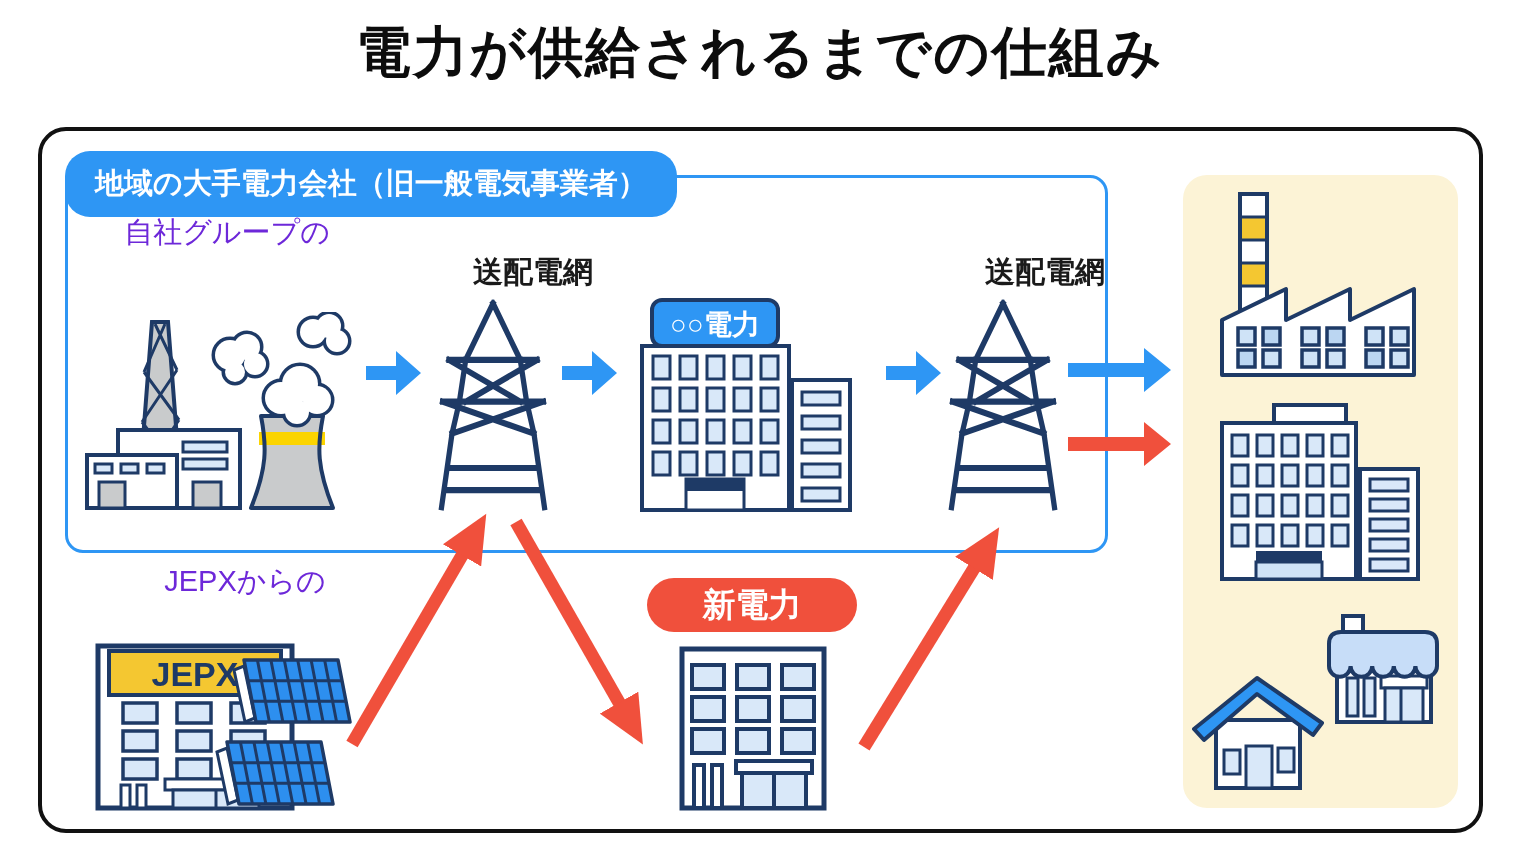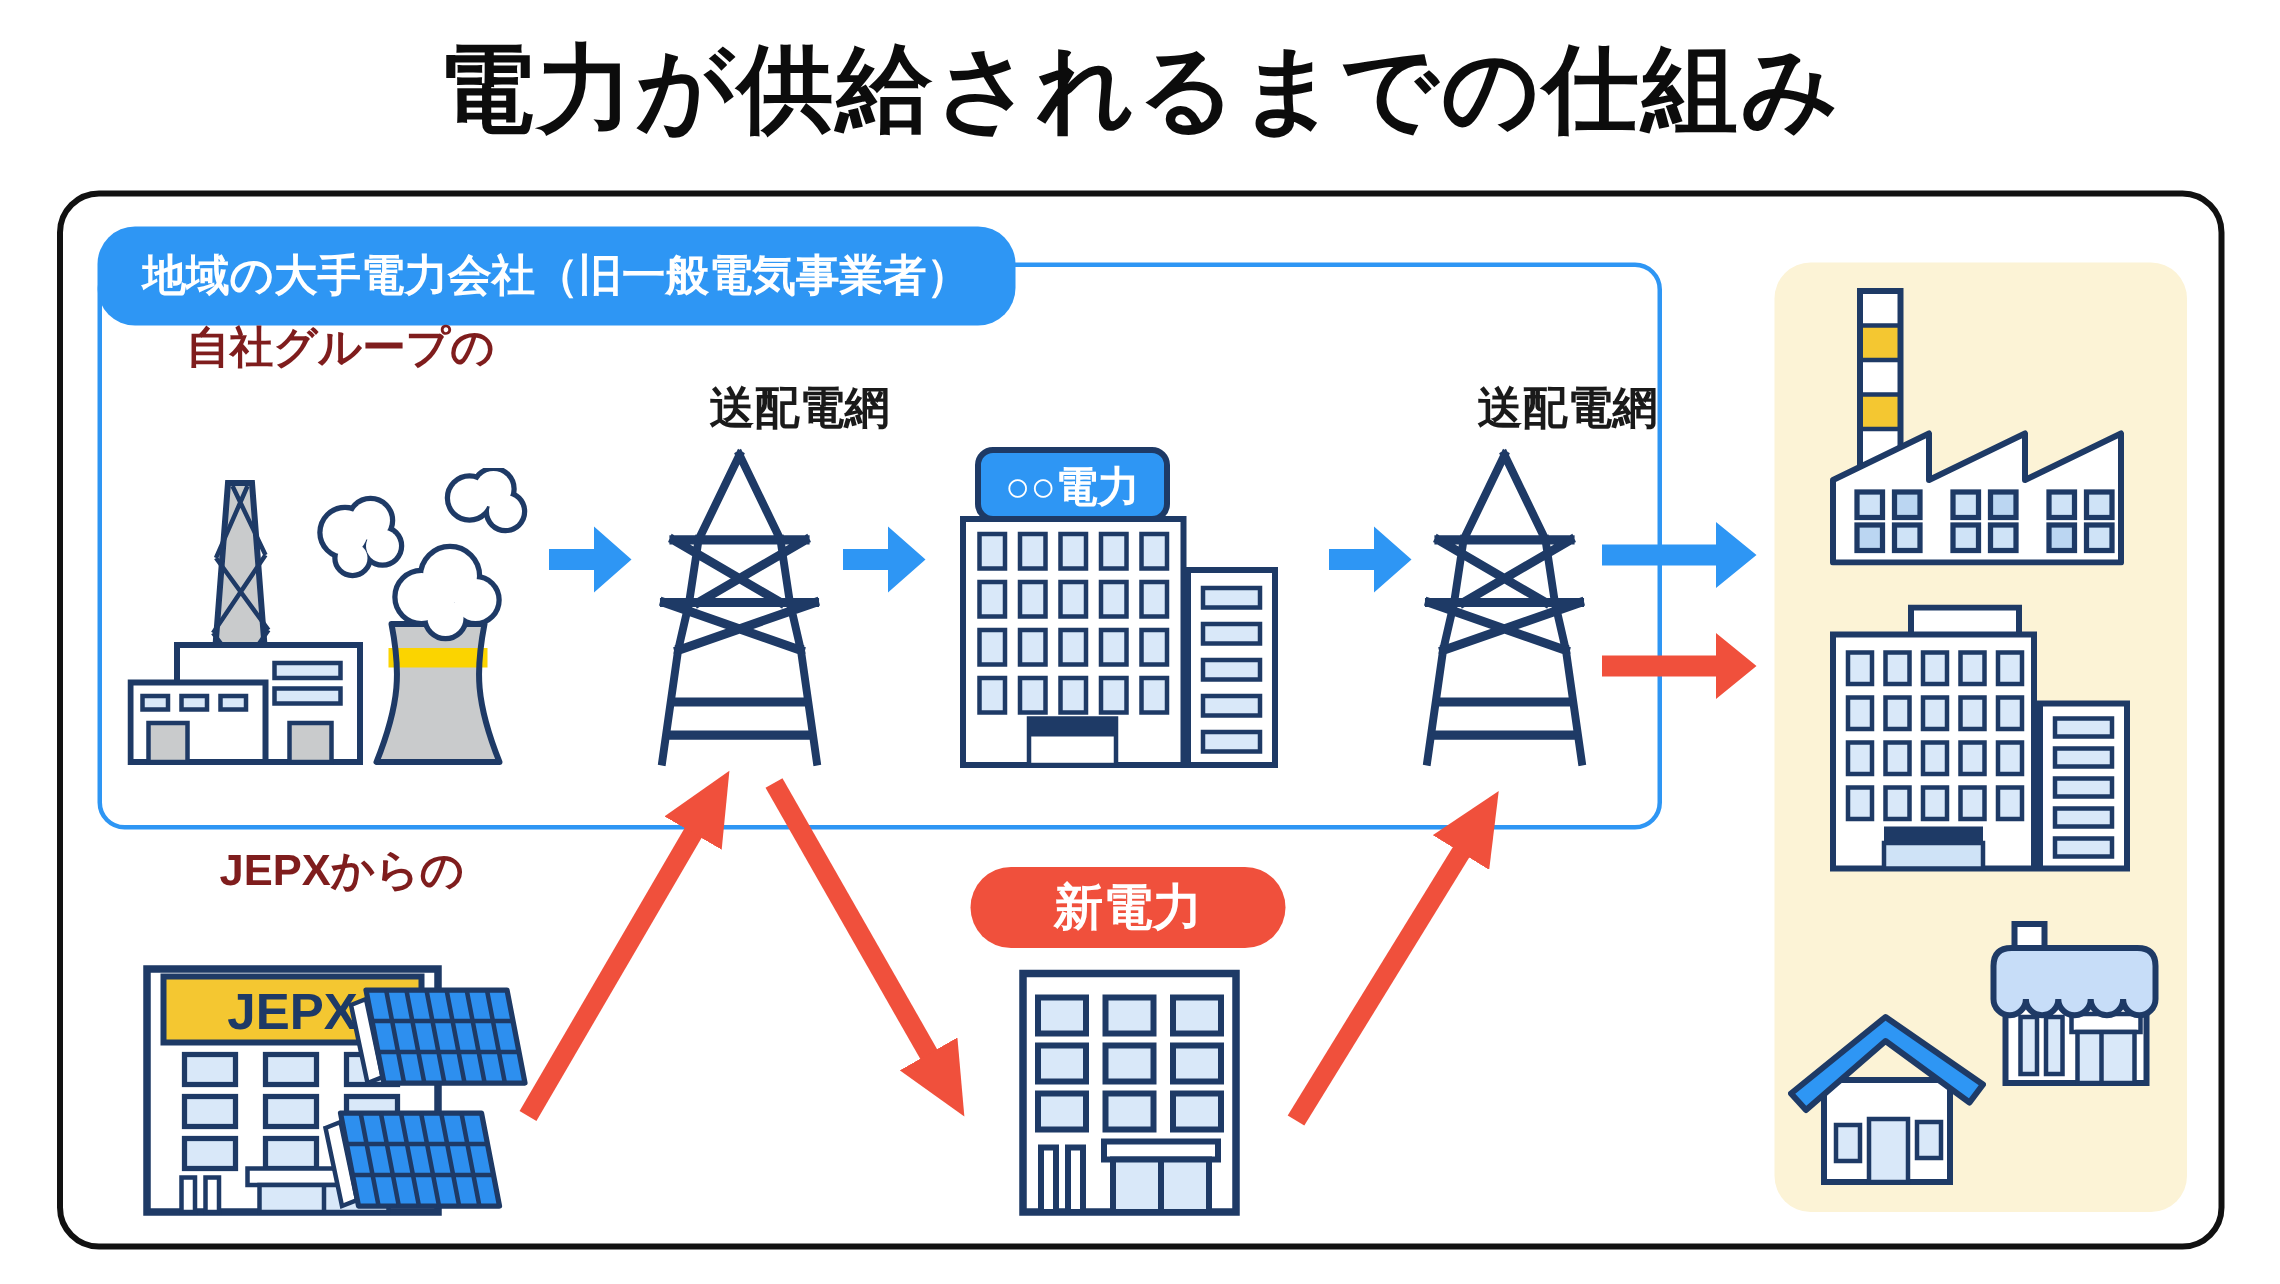--- a/index.html
+++ b/index.html
@@ -1,28 +1,28 @@
 <!DOCTYPE html>
 <html><head>
 <meta charset="utf-8">
 <style>
   html,body{margin:0;padding:0;background:#fff;}
   .stage{position:relative;width:1520px;height:856px;background:#fff;overflow:hidden;
          font-family:"Liberation Sans","DejaVu Sans",sans-serif;}
   .abs{position:absolute;}
-  .title{left:0;top:16px;width:1520px;text-align:center;font-size:64px;font-weight:900;
+  .title{left:0;top:16px;width:1520px;text-align:center;font-size:55px;font-weight:900;
          letter-spacing:2px;color:#0c0c0c;}
   .outer-box{left:38px;top:127px;width:1437px;height:698px;border:4px solid #111;
              border-radius:28px;background:#fff;}
   .cream-panel{left:1183px;top:175px;width:275px;height:633px;border-radius:24px;background:#FCF3D6;}
   .blue-box{left:65px;top:175px;width:1037px;height:372px;border:3px solid #2E96F4;border-radius:18px;}
   .badge{left:65px;top:151px;height:66px;display:inline-flex;align-items:center;
          padding:0 30px;background:#2E96F4;border-radius:25px;color:#fff;
          font-size:29px;font-weight:800;white-space:nowrap;}
-  .lbl{font-weight:700;color:#7f1d1d;text-align:center;font-size:29px;line-height:37px;}
+  .lbl{font-weight:400;color:#6d28d9;text-align:center;font-size:29px;line-height:37px;}
   .grid-lbl{font-size:30px;font-weight:800;color:#1a1a1a;text-align:right;}
   .red-pill{left:647px;top:578px;width:210px;height:54px;background:#F0503C;border-radius:27px;
             display:flex;align-items:center;justify-content:center;color:#fff;
             font-size:33px;font-weight:800;}
   svg{display:block;}
   .overlay{left:0;top:0;width:1520px;height:856px;pointer-events:none;}
 </style>
 </head>
 <body>
 
@@ -33,21 +33,21 @@
   <div class="abs outer-box"></div>
   <div class="abs cream-panel"></div>
   <div class="abs blue-box"></div>
   <div class="abs badge">地域の大手電力会社（旧一般電気事業者）</div>
 
   <div class="abs lbl" style="left:97px;top:214px;width:260px;">
     <div>自社グループの</div>
   </div>
   <div class="abs grid-lbl" style="left:393px;top:252px;width:200px;">送配電網</div>
   <div class="abs grid-lbl" style="left:905px;top:252px;width:200px;">送配電網</div>
-  <div class="abs lbl" style="left:98px;top:563px;width:260px;">
+  <div class="abs lbl" style="left:115px;top:563px;width:260px;">
     <div>JEPXからの</div>
   </div>
   <div class="abs red-pill">新電力</div>
 
   <svg class="abs" style="left:85px;top:312px;" width="270" height="200" viewBox="0 0 270 200">
     <g>
       <path d="M176,104 C182,135 182,156 166,196 L248,196 C232,156 232,135 238,104 Z" fill="#C9CBCC"></path>
       <rect x="174" y="120" width="66" height="13" fill="#FBD400"></rect>
       <path d="M176,104 C182,135 182,156 166,196 L248,196 C232,156 232,135 238,104 Z" fill="none" stroke="#1E3A66" stroke-width="4" stroke-linejoin="round"></path>
     </g>

